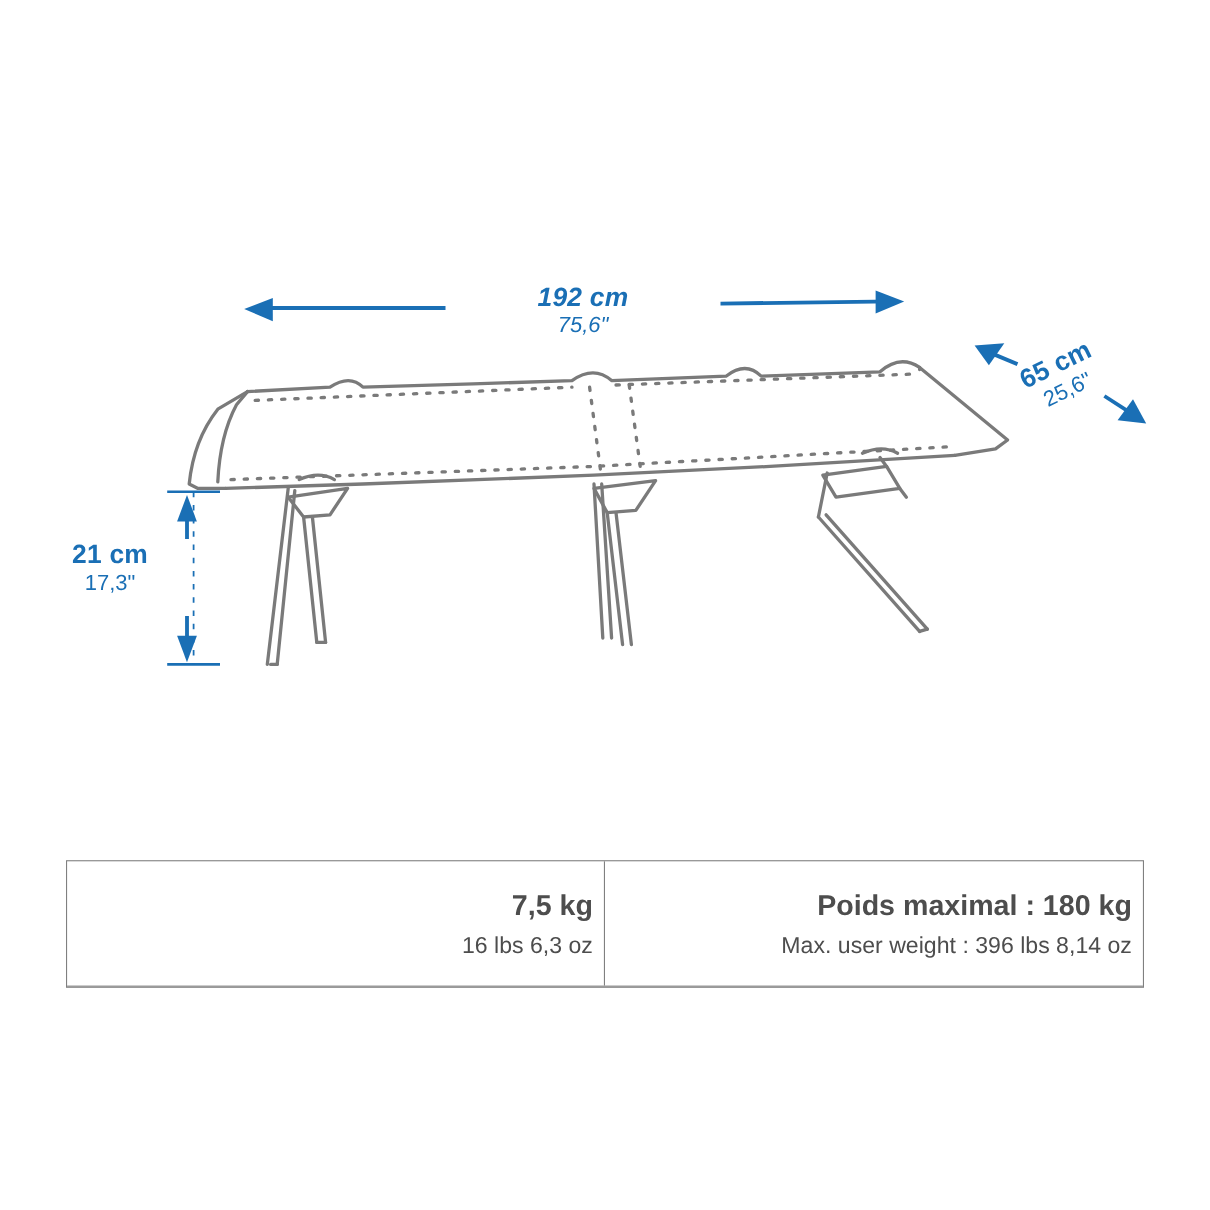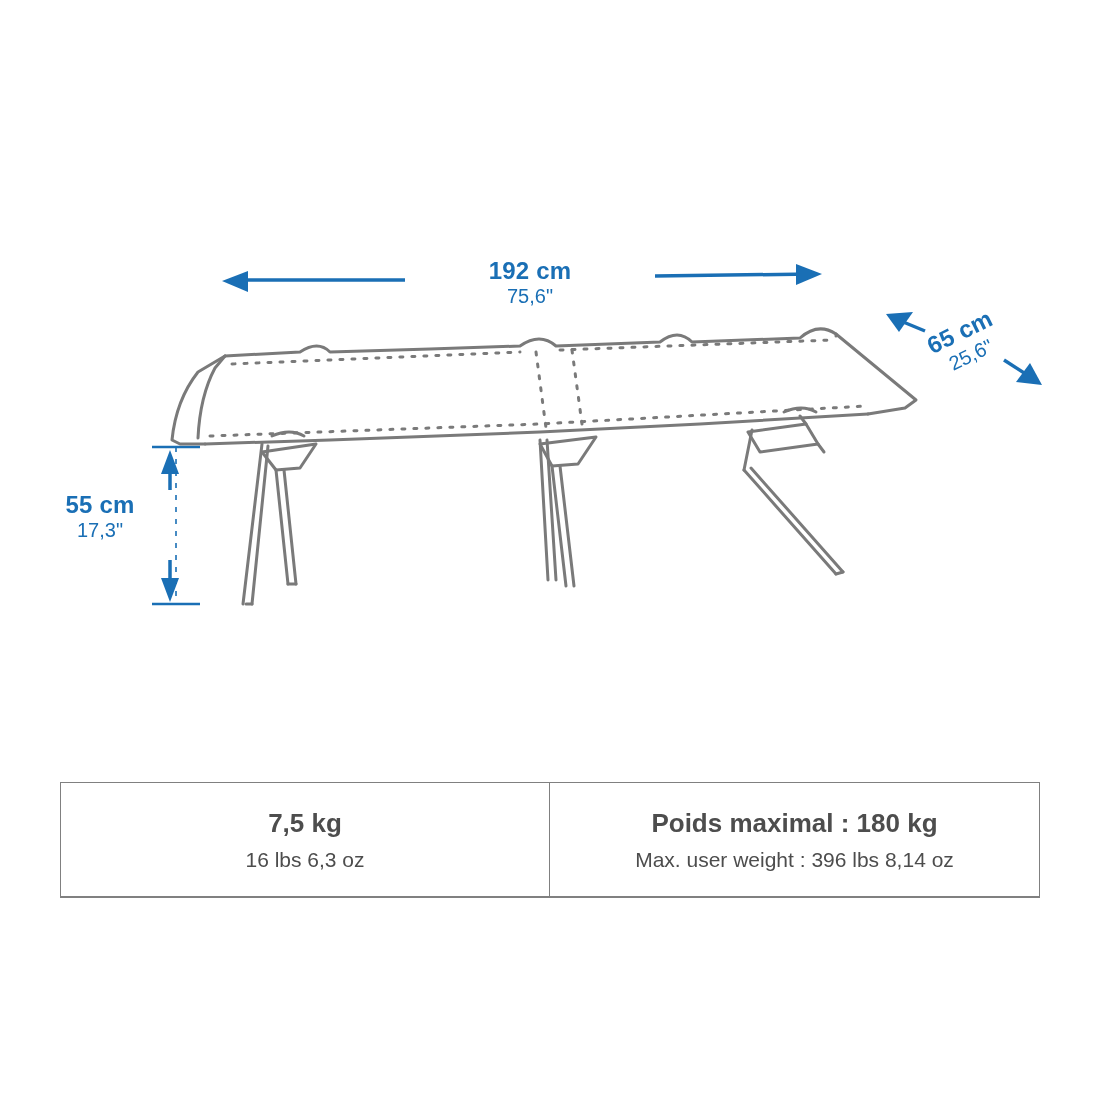--- a/index.html
+++ b/index.html
@@ -43,20 +43,21 @@
   }
   .dim-label .imperial {
     font-weight: normal;
     font-size: 20px;
     display: block;
   }
   #label-length {
     left: 410px;
     top: 258px;
     width: 240px;
+    font-style: italic;
   }
   #label-depth {
     left: 890px;
     top: 318px;
     width: 150px;
     transform: rotate(-26deg);
     transform-origin: 50% 50%;
   }
   #label-height {
     left: 40px;
@@ -77,21 +78,21 @@
     display: flex;
     width: 100%;
     box-sizing: border-box;
   }
   .spec-row.top {
     border-bottom: 1.6px solid #808080;
   }
   .spec-cell {
     box-sizing: border-box;
     padding: 26px 10px 24px 10px;
-    text-align: center;
+    text-align: right;
     flex: 1 1 50%;
   }
   .spec-cell.left-cell {
     border-right: 1.6px solid #808080;
   }
   .spec-cell.full {
     flex: 1 1 100%;
     padding: 28px 10px 26px 10px;
   }
   .spec-primary {
@@ -194,21 +195,21 @@
     <span class="metric">192 cm</span>
     <span class="imperial">75,6"</span>
   </div>
 
   <div class="dim-label" id="label-depth">
     <span class="metric">65 cm</span>
     <span class="imperial">25,6"</span>
   </div>
 
   <div class="dim-label" id="label-height">
-    <span class="metric">55 cm</span>
+    <span class="metric">21 cm</span>
     <span class="imperial">17,3"</span>
   </div>
 
   <div class="spec-table">
     <div class="spec-row top">
       <div class="spec-cell left-cell">
         <span class="spec-primary">7,5 kg</span>
         <span class="spec-secondary">16 lbs 6,3 oz</span>
       </div>
       <div class="spec-cell">

